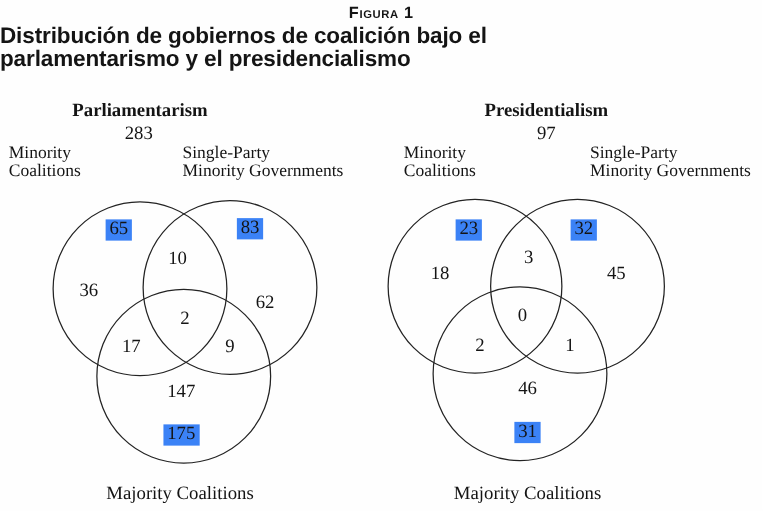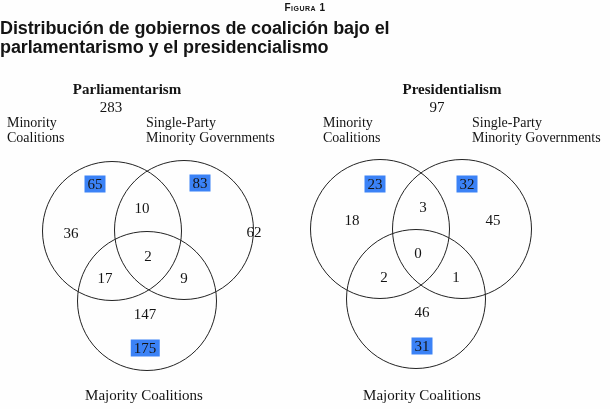--- a/index.html
+++ b/index.html
@@ -10,39 +10,39 @@
     background: #fefefe;
     font-family: "Liberation Serif", serif;
     color: #141414;
     overflow: hidden;
   }
   
   .fig-label {
     position: absolute; top: 2px; left: 0; width: 100%;
     text-align: center;
     font-family: "Liberation Sans", sans-serif;
-    font-size: 10px; font-weight: bold;
+    font-size: 13px; font-weight: bold;
     font-variant: small-caps; letter-spacing: .5px;
   }
   .fig-title {
     position: absolute; top: 19px; left: 0; width: 100%;
     text-align: left;
     font-family: "Liberation Sans", sans-serif;
     font-size: 18px; font-weight: bold;
     line-height: 18.5px; letter-spacing: -0.1px;
   }
   
   .circle {
     position: absolute; width: 140px; height: 140px;
     border: 1.4px solid #232323; border-radius: 50%;
     background: transparent;
   }
   .d-title {
     position: absolute; transform: translateX(-50%);
-    font-weight: bold; font-size: 15px; white-space: nowrap; margin-left: 15px;
+    font-weight: bold; font-size: 15px; white-space: nowrap;
   }
   .d-total {
     position: absolute; transform: translateX(-50%);
     font-size: 15px; white-space: nowrap;
   }
   .c-label {
     position: absolute; font-size: 14px; line-height: 14.5px; white-space: nowrap;
   }
   .num {
     position: absolute; transform: translate(-50%, -50%);
@@ -58,21 +58,21 @@
   .p-total { left: 111px; top: 99px; }
   .p-lab-min { left: 7px; top: 116px; }
   .p-lab-sp  { left: 146px; top: 116px; }
   .p-c1 { left: 42px;  top: 161px; }
   .p-c2 { left: 114px; top: 160px; }
   .p-c3 { left: 77px;  top: 231px; }
   .p-n-lt { left: 95px;  top: 184px; }
   .p-n-rt { left: 200px; top: 183px; }
   .p-n-ti { left: 142px; top: 208px; }
   .p-n-lo { left: 71px;  top: 233px; }
-  .p-n-ro { left: 212px; top: 232px; margin-left: 42px; }
+  .p-n-ro { left: 212px; top: 243px; }
   .p-n-c  { left: 148px; top: 256px; }
   .p-n-lb { left: 105px; top: 278px; }
   .p-n-rb { left: 184px; top: 278px; }
   .p-n-bo { left: 145px; top: 314px; }
   .p-n-bt { left: 145px; top: 348px; }
   .p-maj  { left: 144px; top: 387px; }
   
   .q-title { left: 437px; top: 81px; }
   .q-total { left: 437px; top: 99px; }
   .q-lab-min { left: 323px; top: 116px; }

